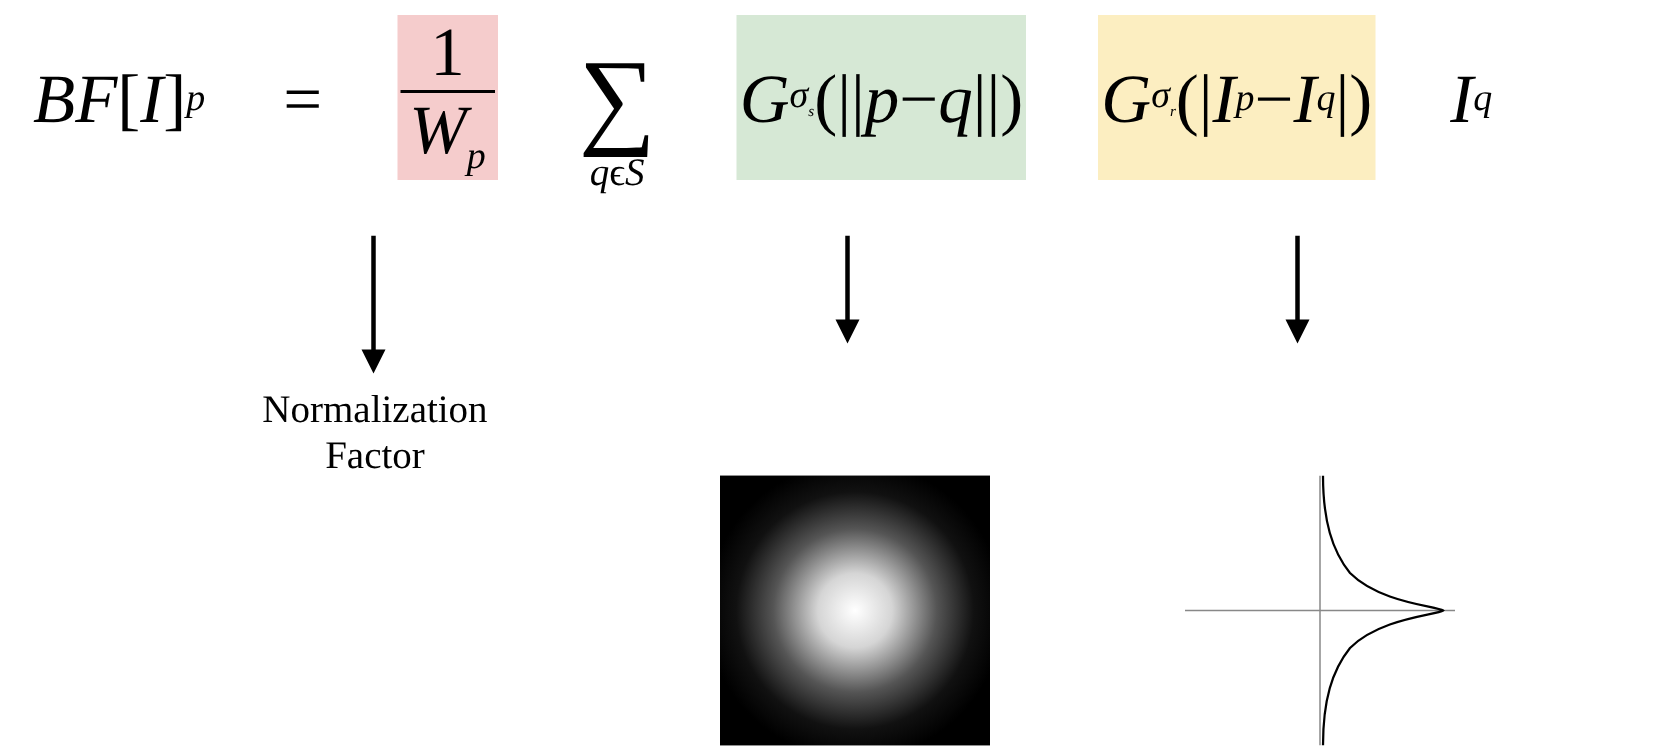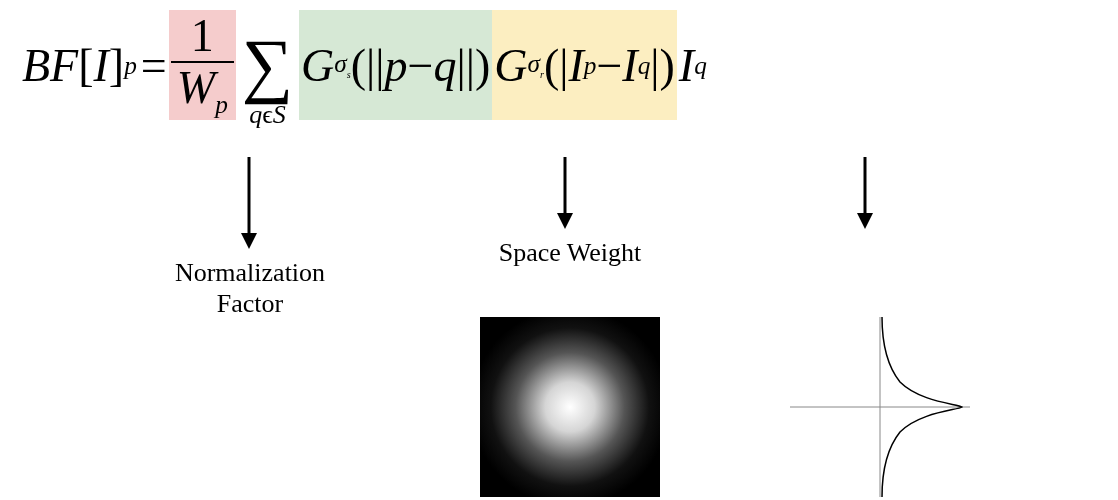--- a/index.html
+++ b/index.html
@@ -13,20 +13,21 @@
   }
   .equation-row {
     display: flex;
     align-items: center;
     position: absolute;
     left: 20px;
     top: 10px;
     font-size: 46px;
     font-style: italic;
     white-space: nowrap;
+    gap: 48px;
   }
   .eq-seg {
     display: inline-flex;
     align-items: center;
     height: 110px;
     padding: 0 2px;
   }
   .hl-pink   { background: #f5cccc; }
   .hl-green  { background: #d6e8d5; }
   .hl-yellow { background: #fceec1; }
@@ -149,21 +150,20 @@
     <line x1="12" y1="0" x2="12" y2="80" stroke="#000" stroke-width="3"></line>
     <polygon points="12,92 4,76 20,76" fill="#000"></polygon>
   </svg>
   <div class="ann-label" style="left:155px; top:225px; width:190px;">Normalization
 Factor</div>
 
   <svg class="arrow" style="left:553px; top:125px;" width="24" height="75">
     <line x1="12" y1="0" x2="12" y2="60" stroke="#000" stroke-width="3"></line>
     <polygon points="12,72 4,56 20,56" fill="#000"></polygon>
   </svg>
-  <div class="ann-label" style="left:470px; top:205px; width:200px;">Space Weight</div>
 
   <svg class="arrow" style="left:853px; top:125px;" width="24" height="75">
     <line x1="12" y1="0" x2="12" y2="60" stroke="#000" stroke-width="3"></line>
     <polygon points="12,72 4,56 20,56" fill="#000"></polygon>
   </svg>
 
   <svg class="viz" style="left:480px; top:285px;" width="180" height="180">
     <defs>
       <radialGradient id="g2d" cx="50%" cy="50%" r="55%">
         <stop offset="0%" stop-color="#ffffff"></stop>

